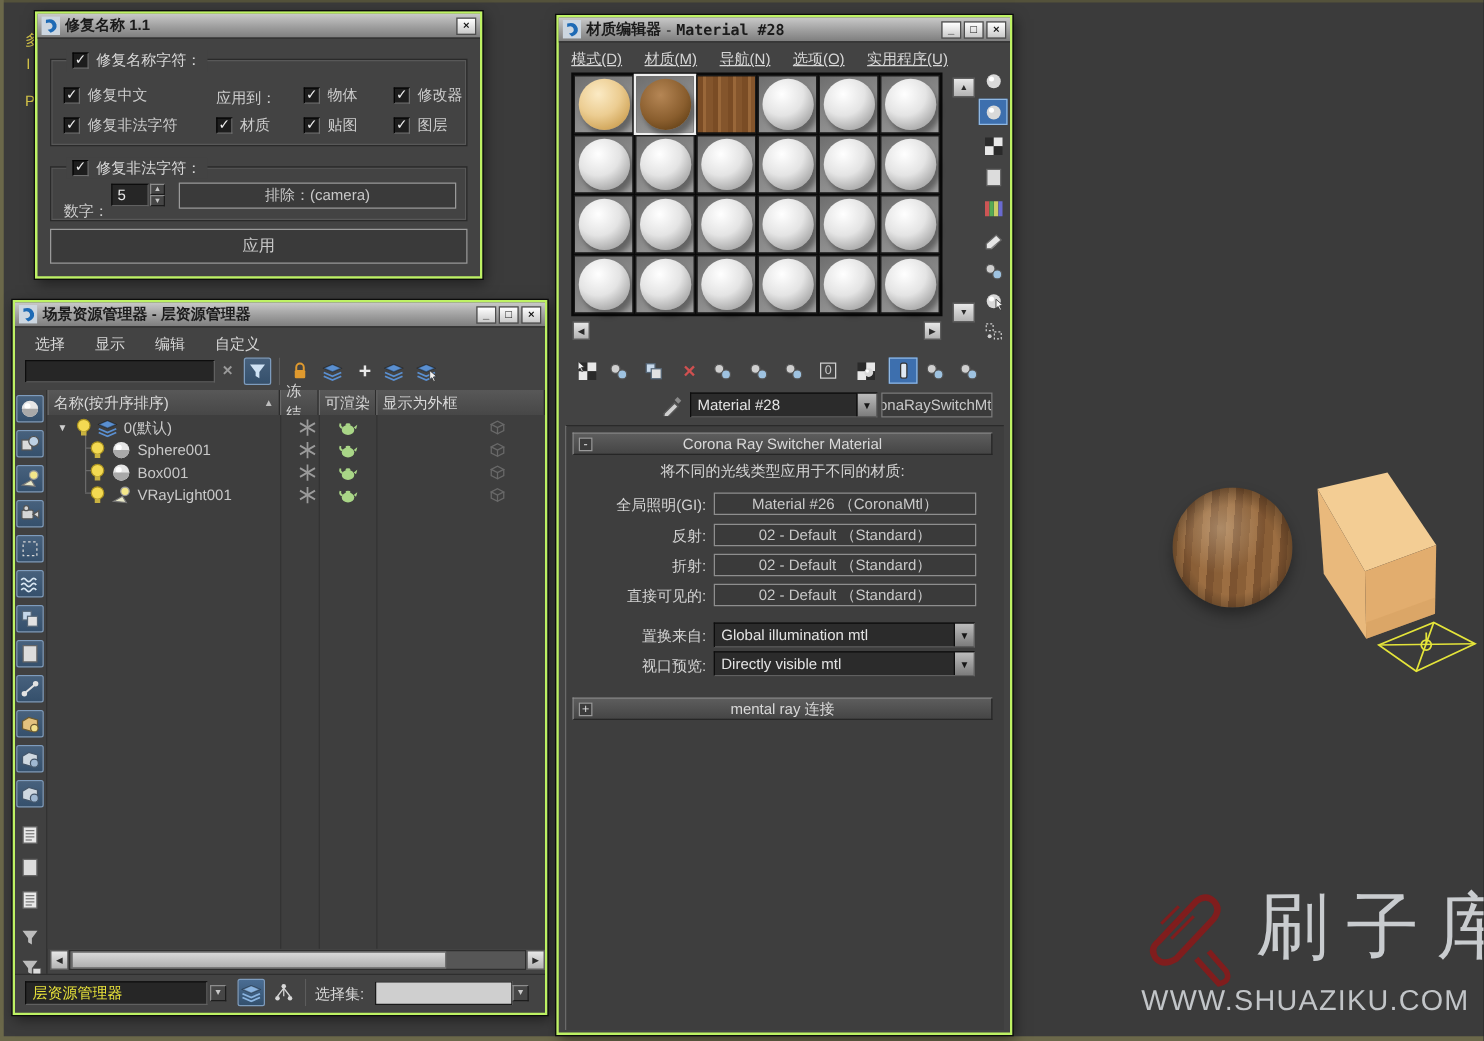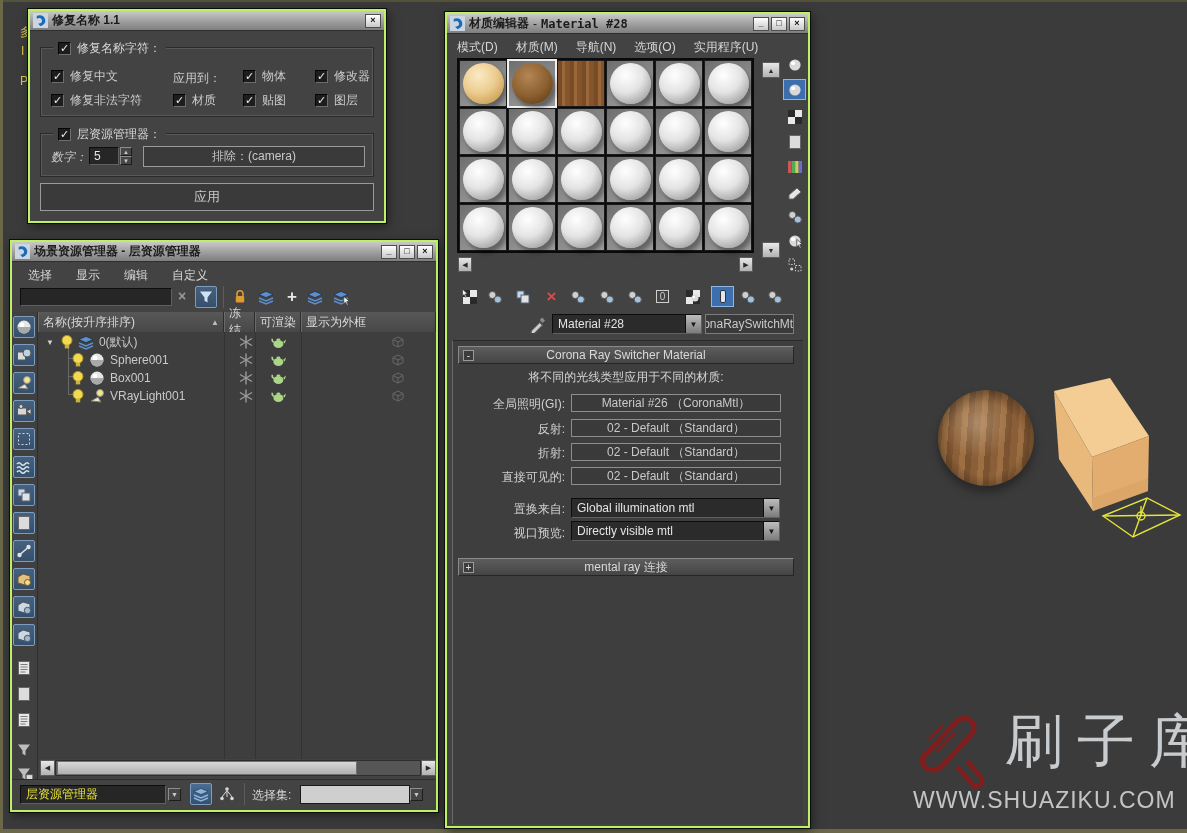--- a/index.html
+++ b/index.html
@@ -328,23 +328,23 @@
       </div>
       <div style="position:absolute; left:274px; top:44px; display:flex; gap:6px; align-items:center;">
         <span class="cb">✓</span>
         <span>图层</span>
       </div>
     </div>
 
     <div class="grp" style="left:10px; top:122px; width:334px; height:44px;">
       <span class="leg">
         <span class="cb">✓</span>
-        <span>层资源管理器：</span>
-      </span>
-      <div style="position:absolute; left:10px; top:15px;font-style:italic;">数字：</div>
+        <span>修复非法字符：</span>
+      </span>
+      <div style="position:absolute; left:10px; top:27px;">数字：</div>
       <input class="field" style="position: absolute; left: 48px; top: 13px; width: 30px; height: 18px; padding-left: 4px; font-size: 12px;" value="5">
       <div style="position:absolute; left:79px; top:13px; display:flex; flex-direction:column;">
         <span class="btn3d" style="width:12px; height:9px; font-size:6px;">▲</span>
         <span class="btn3d" style="width:12px; height:9px; font-size:6px;">▼</span>
       </div>
       <div class="btnflat" style="position:absolute; left:102px; top:12px; width:222px; height:21px;">排除：(camera)</div>
     </div>
 
     <div class="btnflat" style="position:absolute; left:10px; top:172px; width:334px; height:28px; font-size:13px;">应用</div>
   </div>
@@ -618,21 +618,21 @@
         </svg>
       <span class="ttl">材质编辑器</span>
       <span style="font-weight:normal;">-</span>
       <span class="ttl mono">Material #28</span>
       <span class="wbtns">
         <span class="wbtn">_</span>
         <span class="wbtn">□</span>
         <span class="wbtn">×</span>
       </span>
     </div>
-    <div class="menubar" style="gap:18px; padding-left:10px;">
+    <div class="menubar" style="gap:18px; padding-left:10px;text-decoration:underline;">
       <span>模式(D)</span>
       <span>材质(M)</span>
       <span>导航(N)</span>
       <span>选项(O)</span>
       <span>实用程序(U)</span>
     </div>
 
     <div class="slotgrid" style="left:10px; top:44px;">
         <div class="slot sphere-tan">
           <div class="ball"></div>

